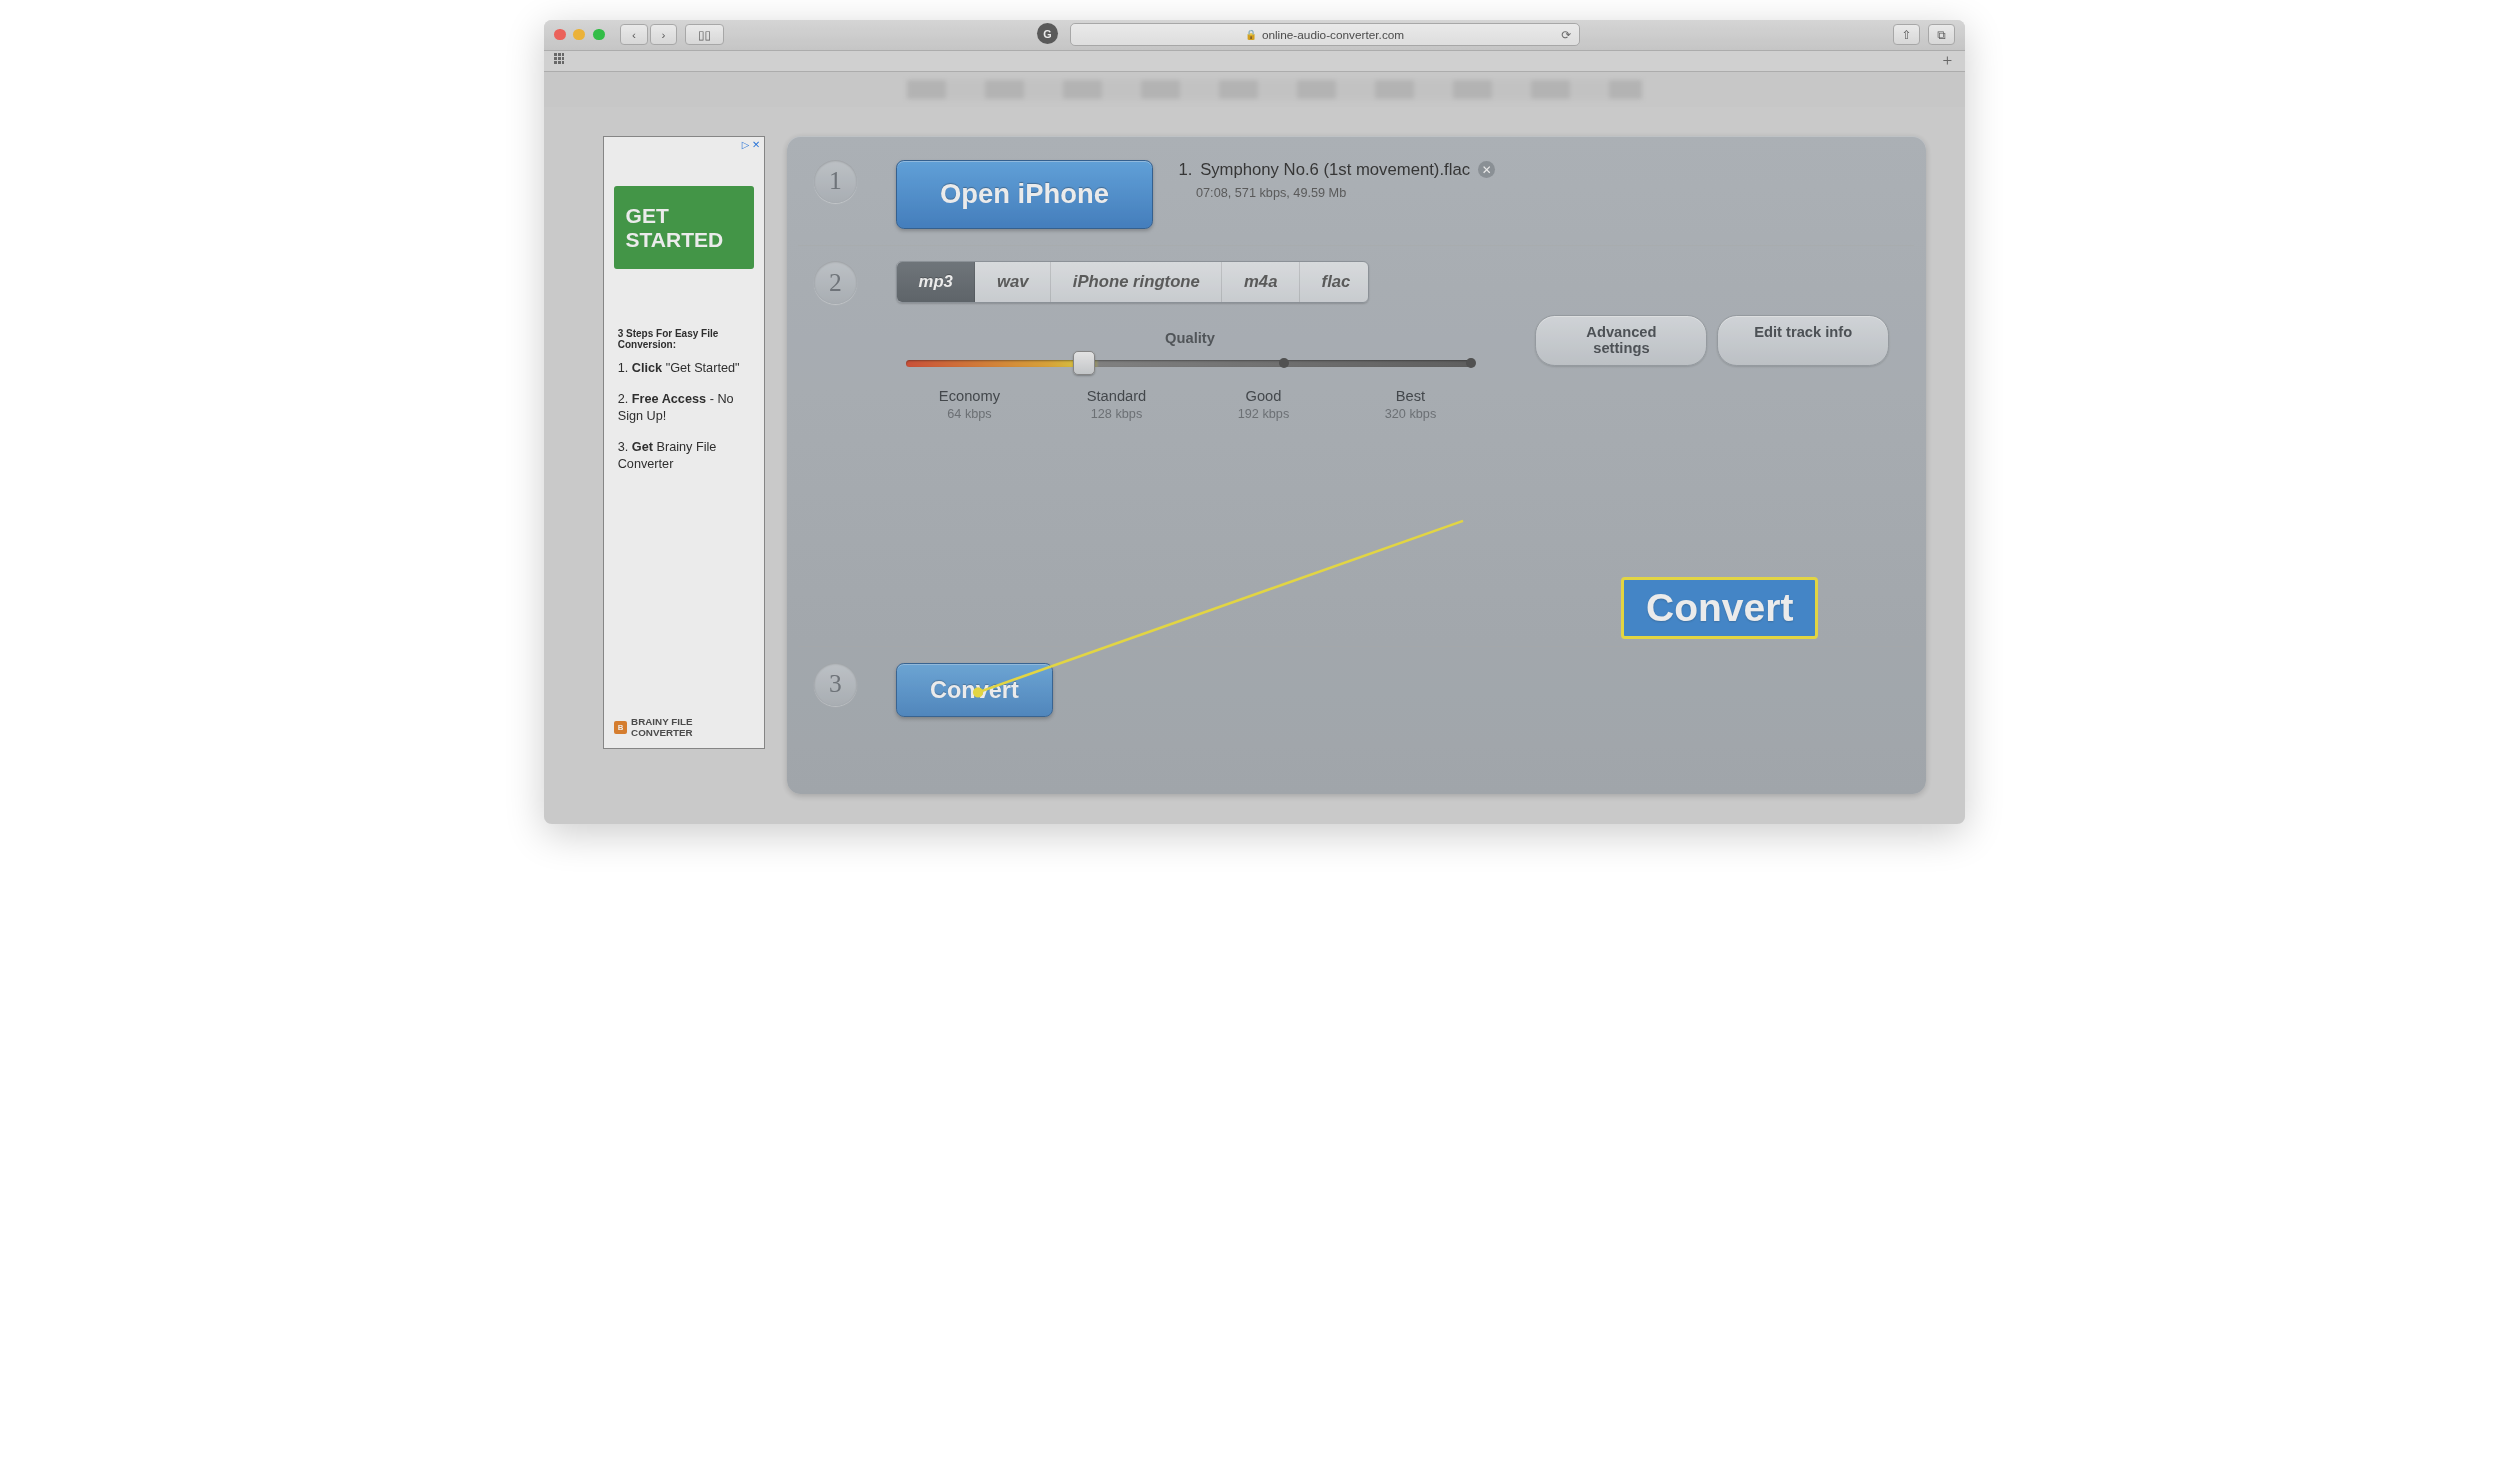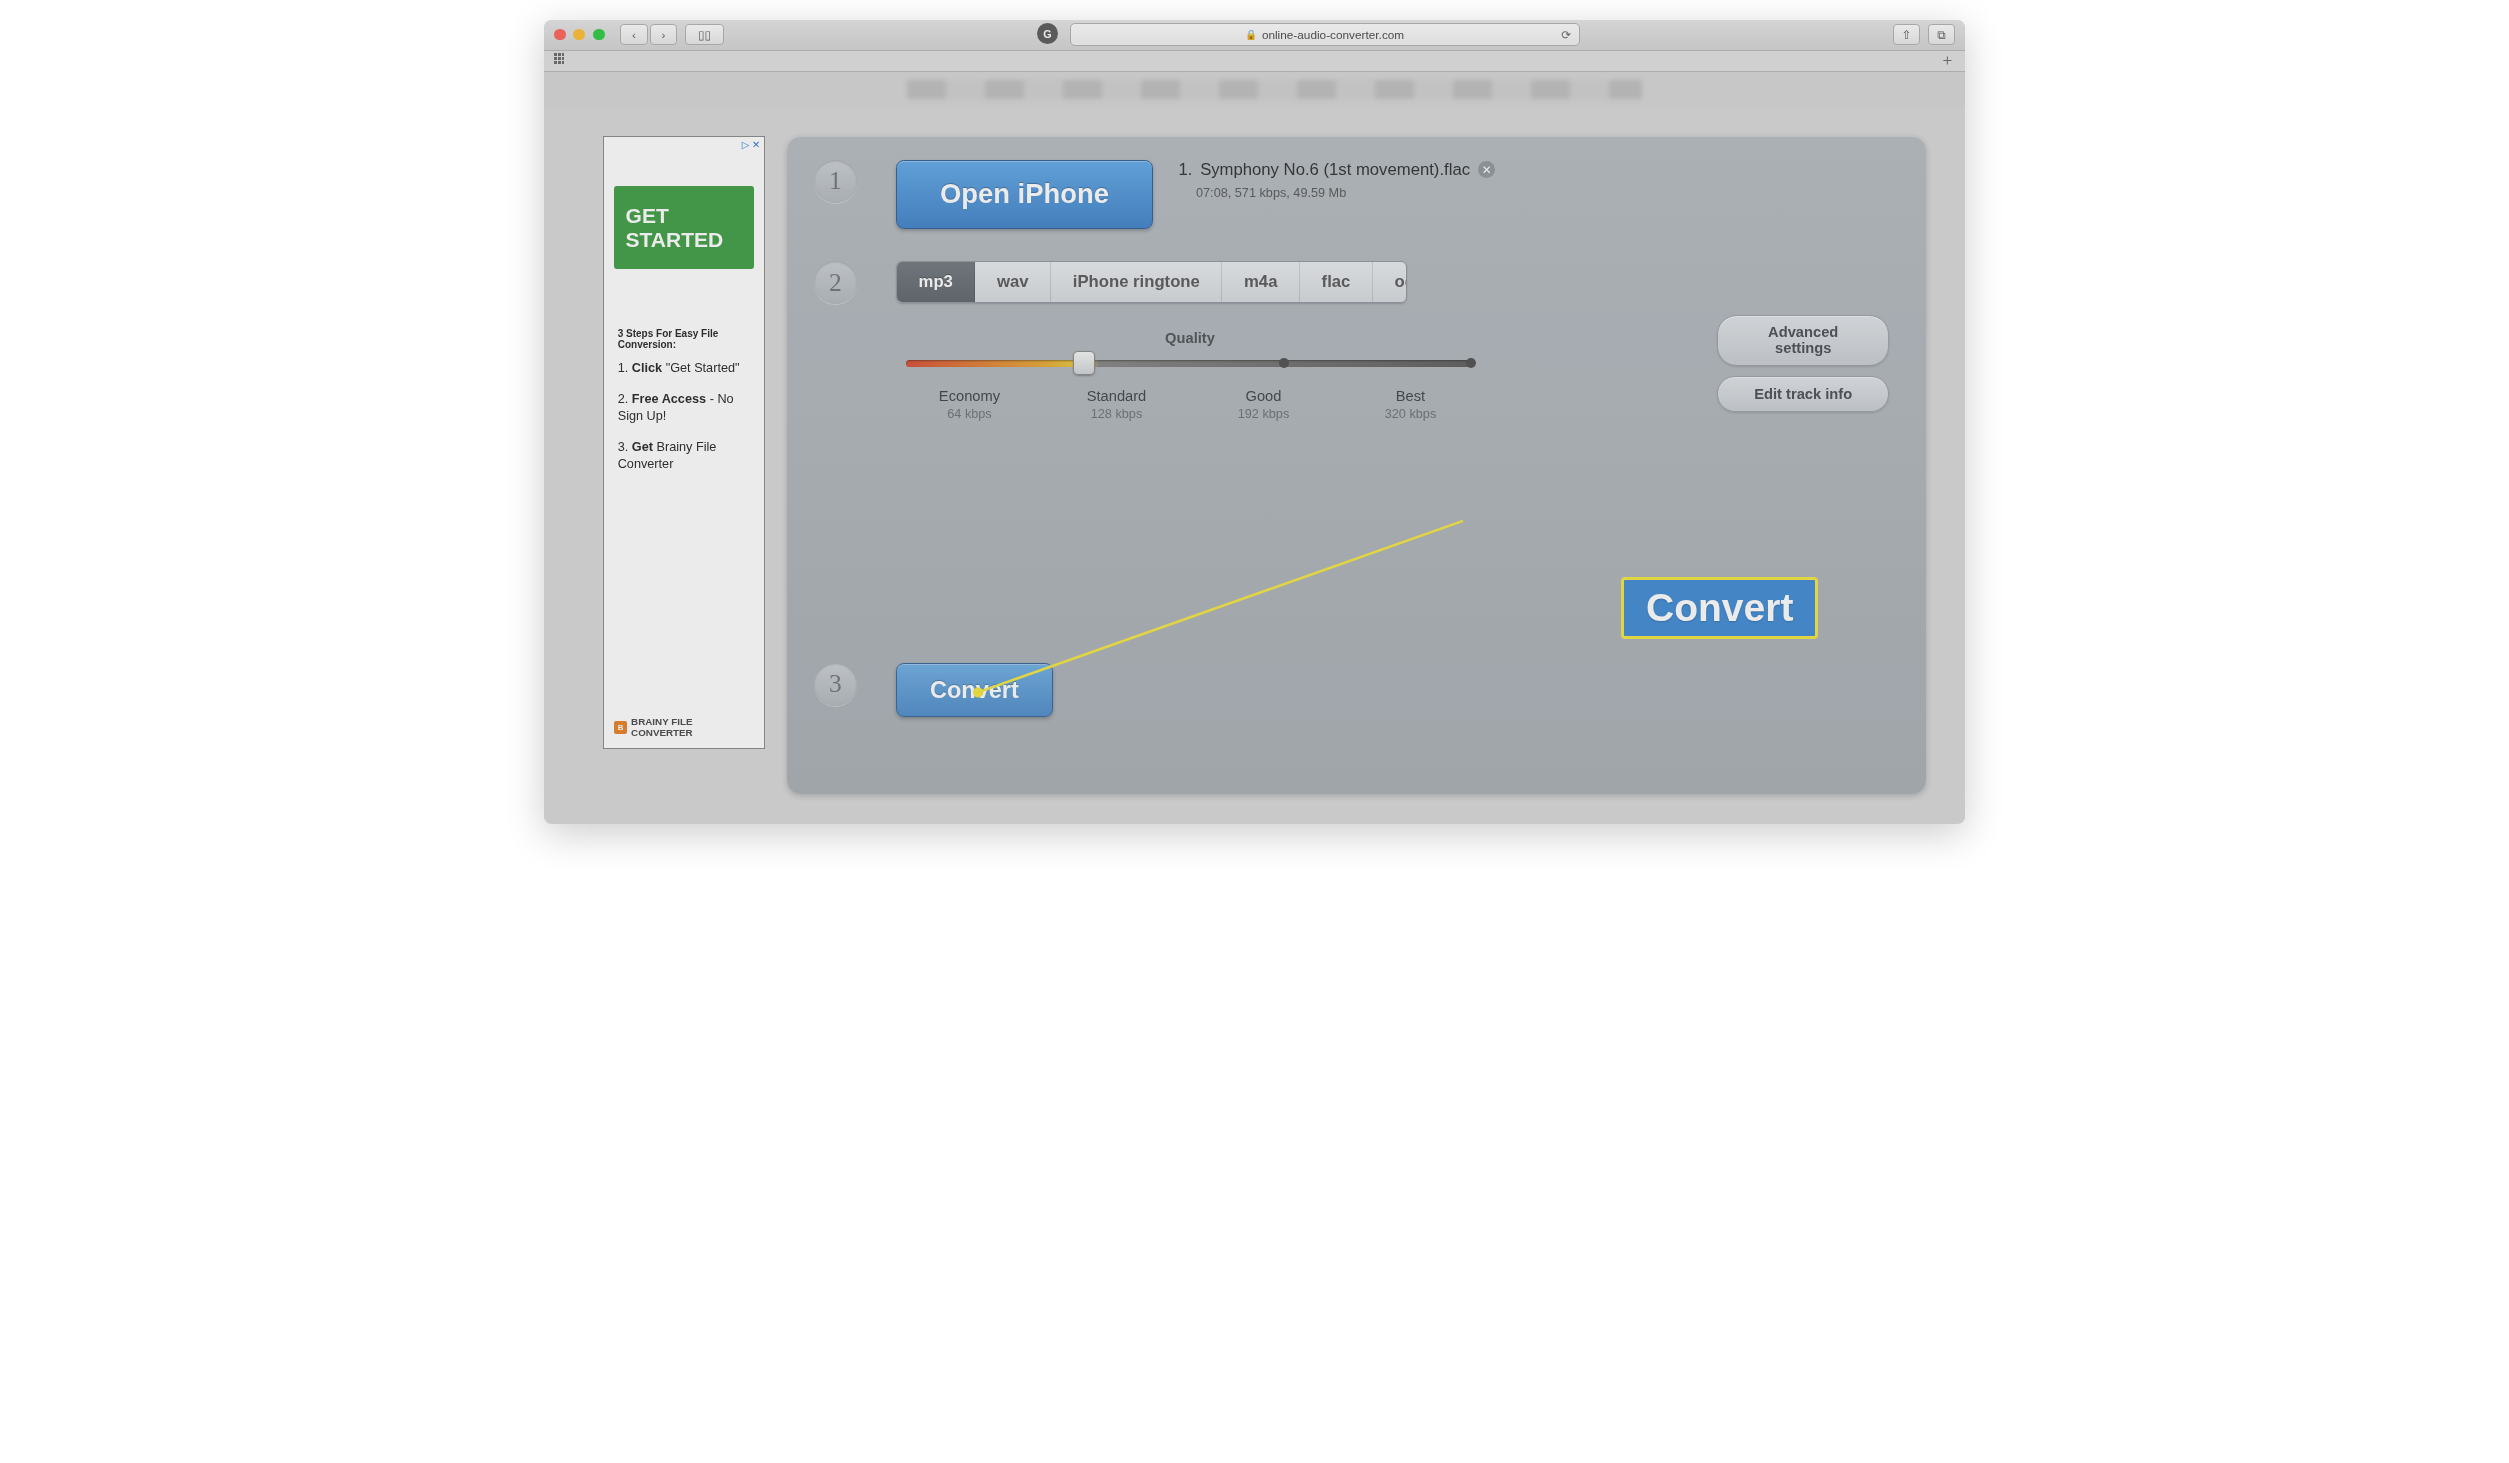--- a/index.html
+++ b/index.html
@@ -79,37 +79,37 @@
 
   .open-btn { background:linear-gradient(#5da7e8,#3b7fc8); border:1px solid #2a5c92; border-radius:7.8px; padding:17.6px 43px; color:#fff; font-size:27.4px; font-weight:bold; text-shadow:0 -1px 1px rgba(0,0,0,0.3); box-shadow:inset 0 1px 0 rgba(255,255,255,0.35),0 2px 3.9px rgba(0,0,0,0.25); cursor:pointer;}
   
   .file-info{margin-left:25.5px; color:#2b2b2b;}
   .file-info .fname{font-size:16.7px; display:flex; align-items:center; gap:7.8px;}
   .file-info .fmeta{font-size:12.7px;color:#555;margin-top:5.9px;margin-left:17.6px;}
   .closex{width:17.6px;height:17.6px;border-radius:50%;background:#8e949a;color:#fff;display:inline-flex;align-items:center;justify-content:center;font-size:11.8px;cursor:pointer;}
   
   
   .step2-content{flex:1;}
-  .format-tabs{display:flex;background:linear-gradient(#e8ebee,#d6dade);border:1px solid #8f969d;border-radius:5.9px;overflow:hidden;box-shadow:0 1px 2px rgba(0,0,0,0.2);width:511px;}
+  .format-tabs{display:flex;background:linear-gradient(#e8ebee,#d6dade);border:1px solid #8f969d;border-radius:5.9px;overflow:hidden;box-shadow:0 1px 2px rgba(0,0,0,0.2);width:473px;font-style:italic;}
   .format-tabs .ft{padding:9.8px 21.6px;font-size:16.7px;font-weight:bold;color:#555;border-right:1px solid rgba(0,0,0,0.12);cursor:pointer;white-space:nowrap;}
   .format-tabs .ft.active{background:linear-gradient(#6e757b,#5a6167);color:#fff;text-shadow:0 -1px 0 rgba(0,0,0,0.3);}
   .format-tabs .ft.more{display:flex;align-items:center;gap:23.5px;border-right:none;padding-right:13.7px;}
 
   .quality-block{margin-top:27.4px;width:588px;}
   .quality-title{text-align:center;font-size:14.7px;color:#4a4f54;font-weight:bold;margin-bottom:5px;}
   .slider-wrap{position:relative;height:23.5px;}
   .slider-track{position:absolute;left:9.8px;right:9.8px;top:8.8px;height:6.9px;border-radius:3.9px;background:linear-gradient(90deg,#d84a2e 0%,#e8a92e 25%,#e5d63a 32%,#828282 34%,#5a5a5a 100%);box-shadow:inset 0 1px 2px rgba(0,0,0,0.4);}
   .slider-dot{position:absolute;top:6.9px;width:9.8px;height:9.8px;border-radius:50%;background:#4a4a4a;}
   .slider-thumb{position:absolute;top:0;width:21.6px;height:23.5px;background:linear-gradient(#f5f5f5,#d0d3d6);border:1px solid #888;border-radius:4.9px;box-shadow:0 1px 2px rgba(0,0,0,0.3);cursor:pointer;}
   .q-labels{display:flex;justify-content:center;margin-top:13.7px;}
   .q-labels div{text-align:center;flex:1;}
   .q-labels .qname{font-size:14.7px;color:#3a3f44;}
   .q-labels .qkbps{font-size:12.7px;color:#6a6f74;margin-top:2.9px;}
 
-  .side-buttons{position:absolute;right:29px;top:69px;display:flex;flex-direction:column;gap:9.8px;}
+  .side-buttons{position:absolute;right:29px;top:69px;display:flex;flex-direction:row;gap:9.8px;}
   .pill-btn{background:linear-gradient(#dfe3e7,#c8cdd2);border:1px solid #9aa0a6;border-radius:19.6px;padding:8.8px 23.5px;font-size:14.7px;font-weight:bold;color:#464b50;box-shadow:inset 0 1px 0 rgba(255,255,255,0.5),0 1px 2px rgba(0,0,0,0.15);cursor:pointer;width:172px;text-align:center;}
   .convert-btn{background:linear-gradient(#6aace3,#4a89c8);border:1px solid #2e6196;border-radius:7.8px;padding:12.7px 33px;color:#fff;font-size:23.5px;font-weight:bold;text-shadow:0 -1px 1px rgba(0,0,0,0.25);box-shadow:inset 0 1px 0 rgba(255,255,255,0.3),0 2px 3.9px rgba(0,0,0,0.25);cursor:pointer;}
 
   
   .annotation-box{position:absolute;right:147px;top:470px;background:#3b88d4;border:3.9px solid #f5e63a;border-radius:3.9px;padding:5.9px 21.6px;color:#fff;font-size:39px;font-weight:bold;text-shadow:0 1px 2px rgba(0,0,0,0.2);z-index:50;}
   .annotation-line{position:absolute;z-index:49;stroke:#f5e63a;stroke-width:2.5;fill:none;}
   
 </style>
 </head>
 <body>

